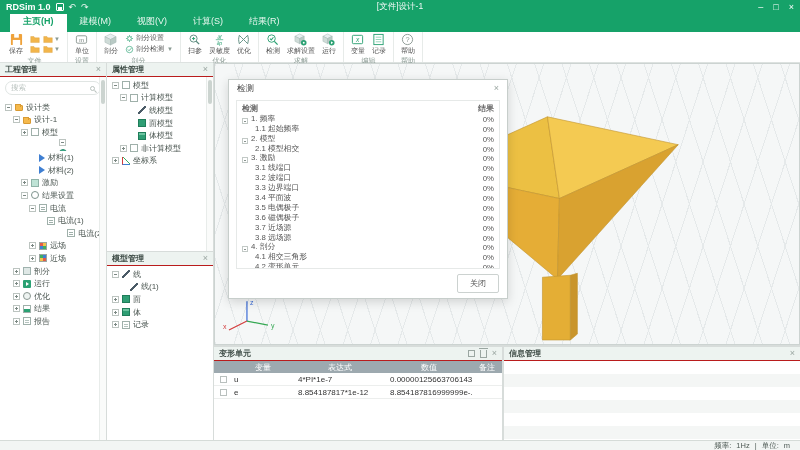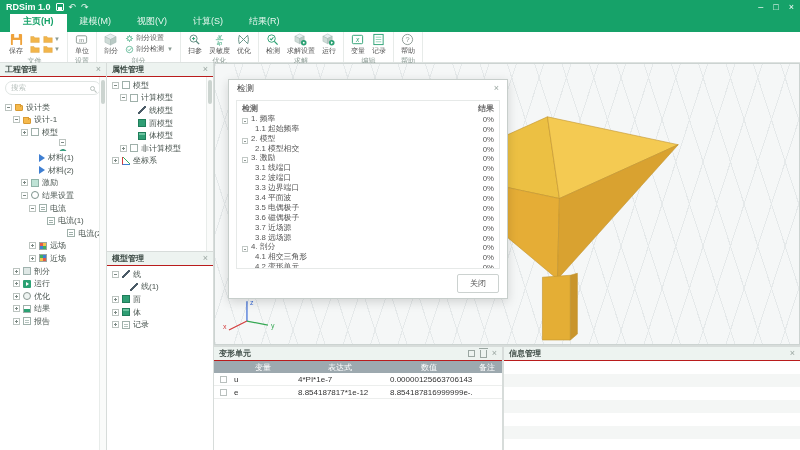--- a/index.html
+++ b/index.html
@@ -147,20 +147,21 @@
 
 <div class="app">
 
   <div class="titlebar">
     <div class="tb-left">
       <span>RDSim 1.0</span>
       <span class="tb-save"></span>
       <span class="tb-ico">↶</span>
       <span class="tb-ico">↷</span>
     </div>
+    <div class="tb-title">[文件]设计-1</div>
     <div class="tb-ctrls">
       <span>–</span>
       <span>□</span>
       <span>×</span>
     </div>
   </div>
 
   <div class="menubar" id="menubar">
       <div class="mtab active">主页(H)</div>
       <div class="mtab">建模(M)</div>
@@ -702,13 +703,20 @@
           <div class="phead">
             <span>信息管理</span>
             <span class="px">×</span>
           </div>
           <div class="infobody"></div>
         </div>
       </div>
     </div>
   </div>
 
+  <div class="statusbar">
+    <span>频率:</span>
+    <span>1Hz</span>
+    <span>|</span>
+    <span>单位:</span>
+    <span>m</span>
+  </div>
 </div>
 
 </body></html>

